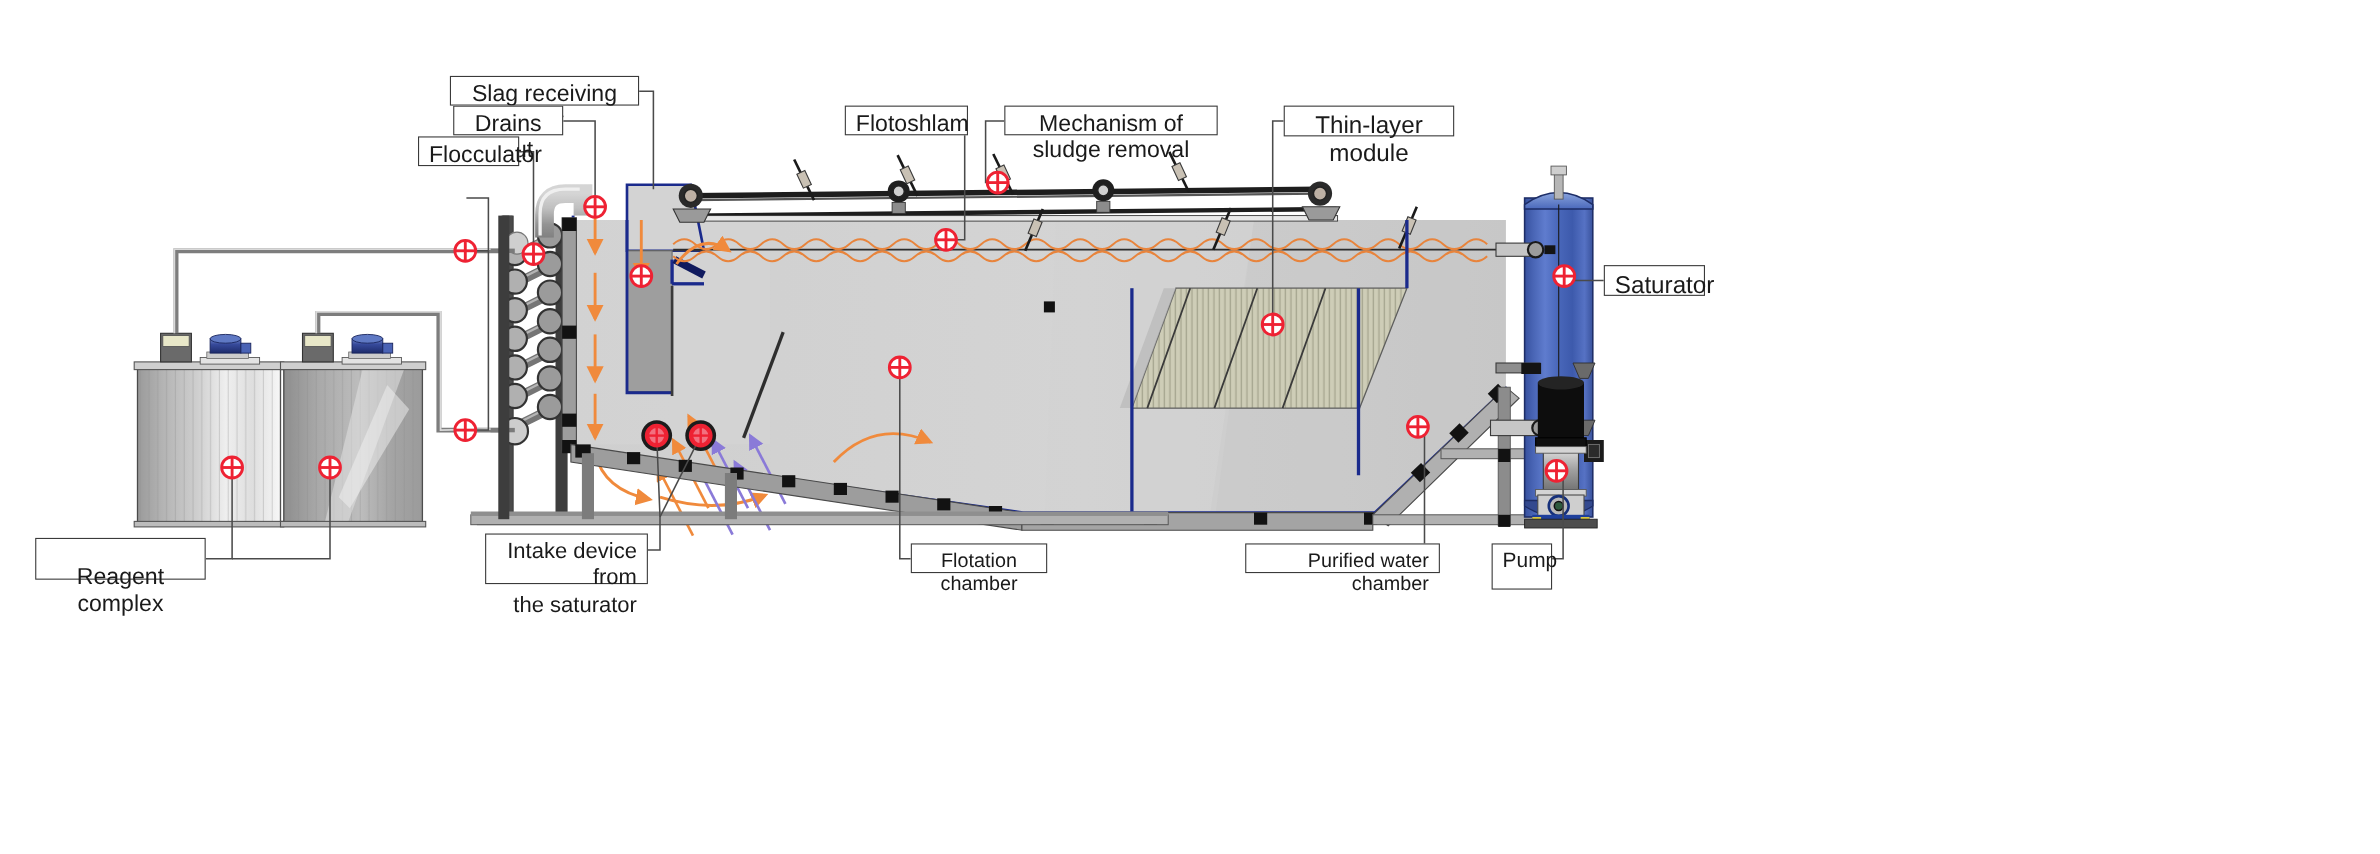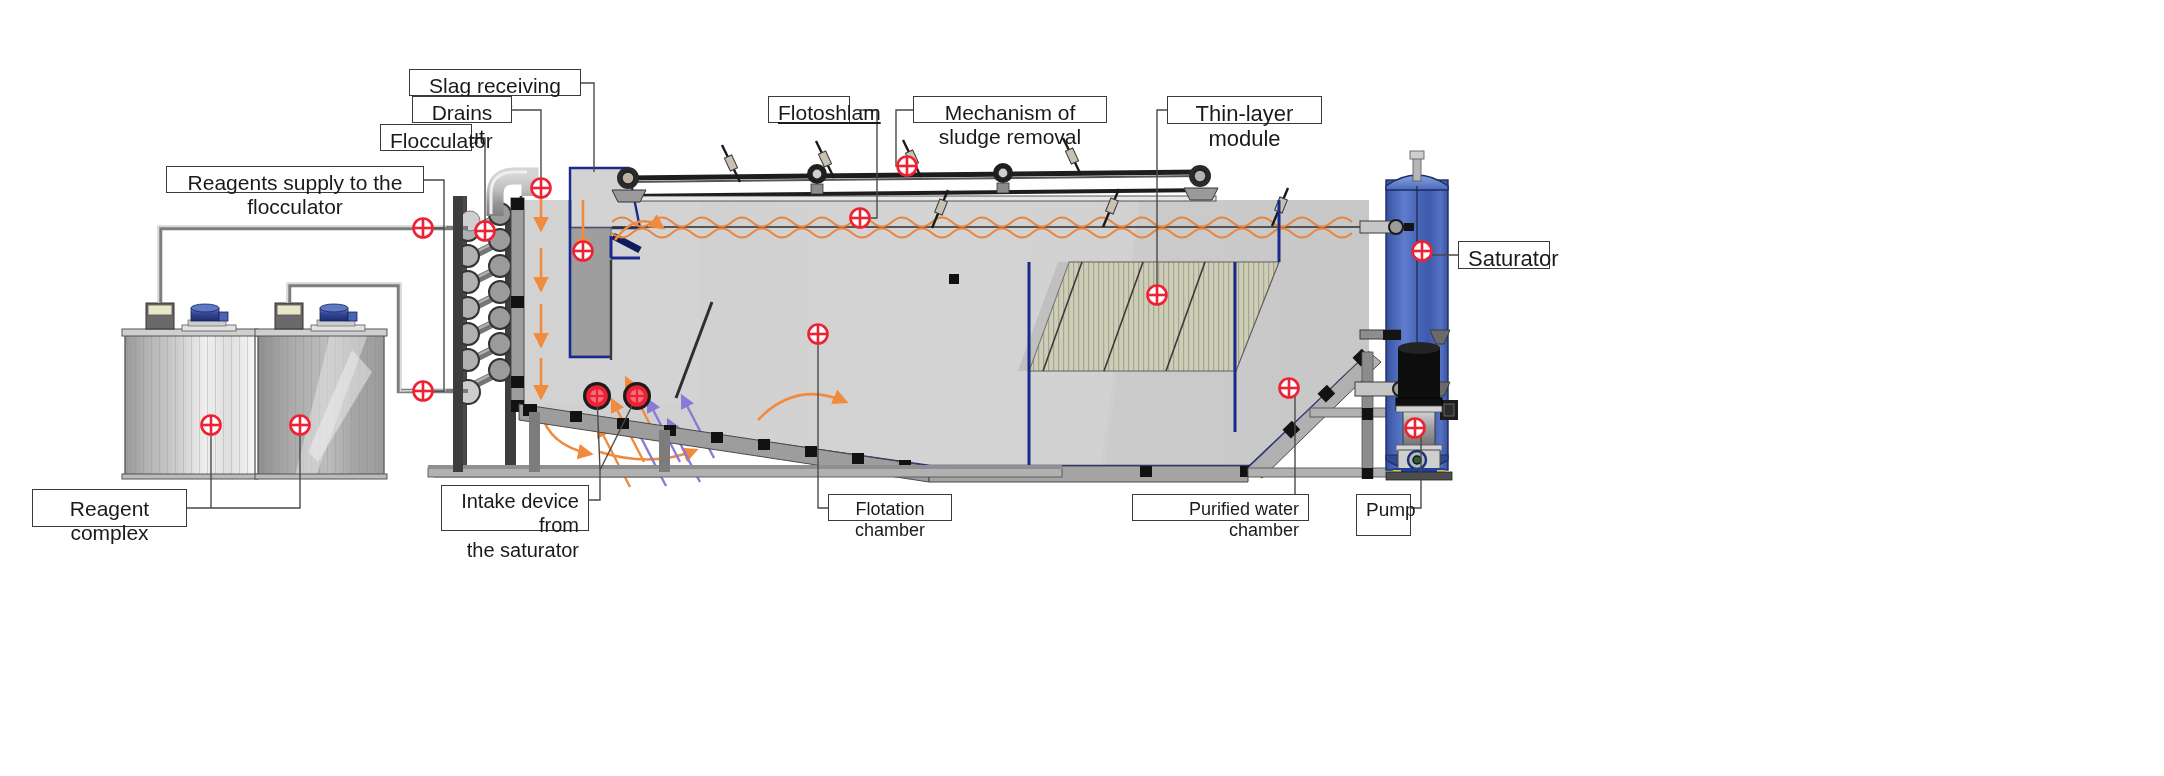--- a/index.html
+++ b/index.html
@@ -542,31 +542,30 @@
         </g>
       </g>
   </svg>
 
   <div class="callout-box" style="left:409px;top:69px;width:172px;height:27px;">Slag receiving tray</div>
 
   <div class="callout-box" style="left:412px;top:96px;width:100px;height:27px;">Drains input</div>
 
   <div class="callout-box" style="left:364px;top:124px;width:92px;height:27px;margin-left:16px;">Flocculator</div>
 
-  <div class="callout-box" style="left:166px;top:166px;width:258px;height:27px;">Reagents supply to the flocculator</div>
-
-  <div class="callout-box" style="left:768px;top:96px;width:82px;height:27px;text-decoration:underline;">Flotoshlam</div>
+
+  <div class="callout-box" style="left:768px;top:96px;width:112px;height:27px;">Flotoshlam</div>
 
   <div class="callout-box" style="left:913px;top:96px;width:194px;height:27px;">Mechanism of sludge removal</div>
 
   <div class="callout-box" style="left:1167px;top:96px;width:155px;height:28px;font-size:22px;">Thin-layer module</div>
 
   <div class="callout-box" style="left:1458px;top:241px;width:92px;height:28px;font-size:22px;">Saturator</div>
 
-  <div class="callout-box" style="left:32px;top:489px;width:155px;height:38px;padding-top:7px;">Reagent complex</div>
+  <div class="callout-box" style="left:32px;top:489px;width:155px;height:38px;padding-top:23px;">Reagent complex</div>
 
   <div class="callout-box two-line" style="left:441px;top:485px;width:148px;height:46px;padding-top:3px;text-align:right;">Intake device from
 the saturator</div>
 
   <div class="callout-box" style="left:828px;top:494px;width:124px;height:27px;font-size:18px;">Flotation chamber</div>
 
   <div class="callout-box" style="left:1132px;top:494px;width:177px;height:27px;font-size:18px;text-align:right;">Purified water chamber</div>
 
   <div class="callout-box" style="left:1356px;top:494px;width:55px;height:42px;font-size:19px;">Pump</div>
 

